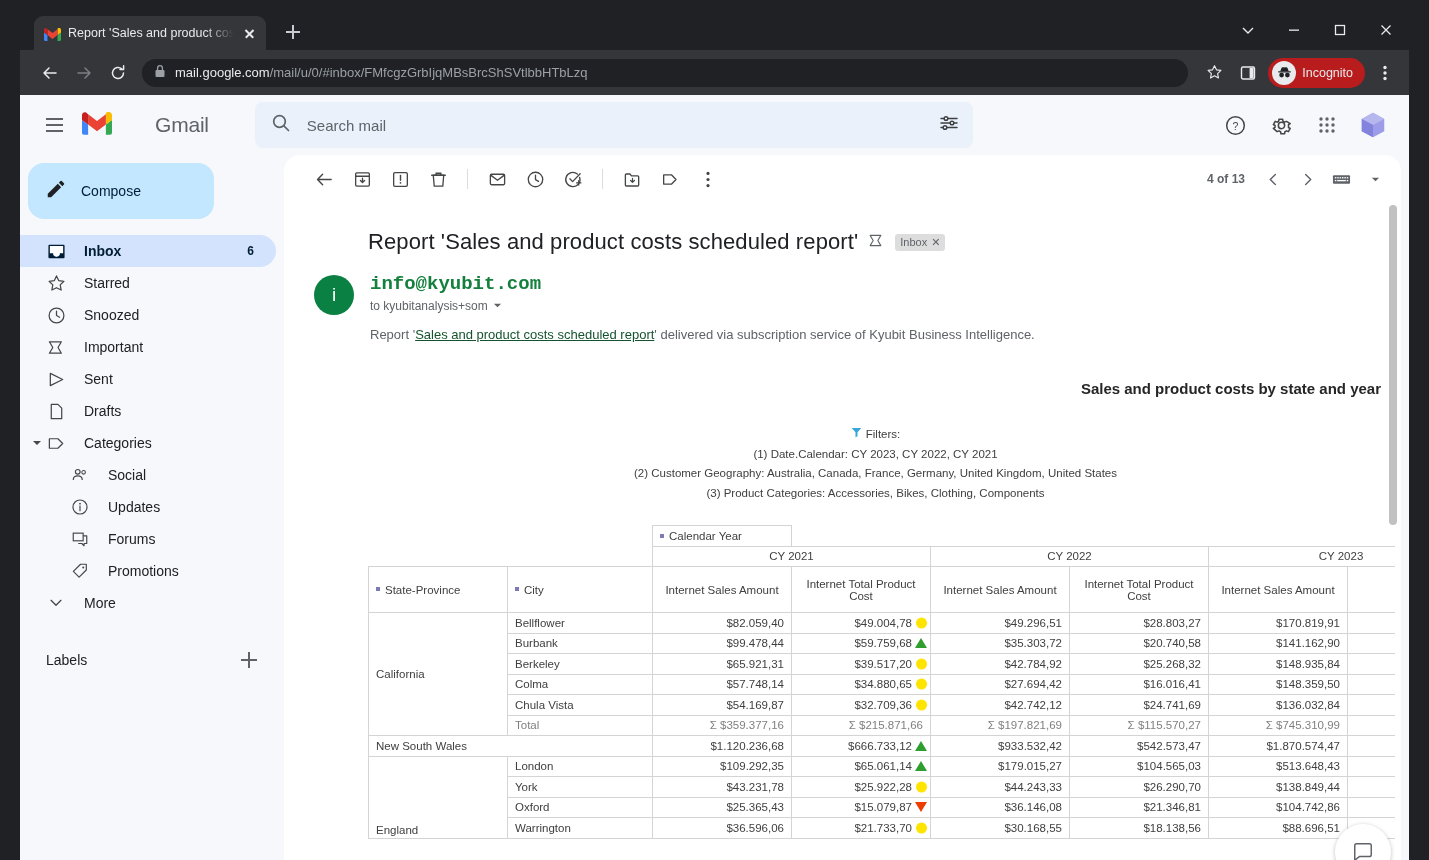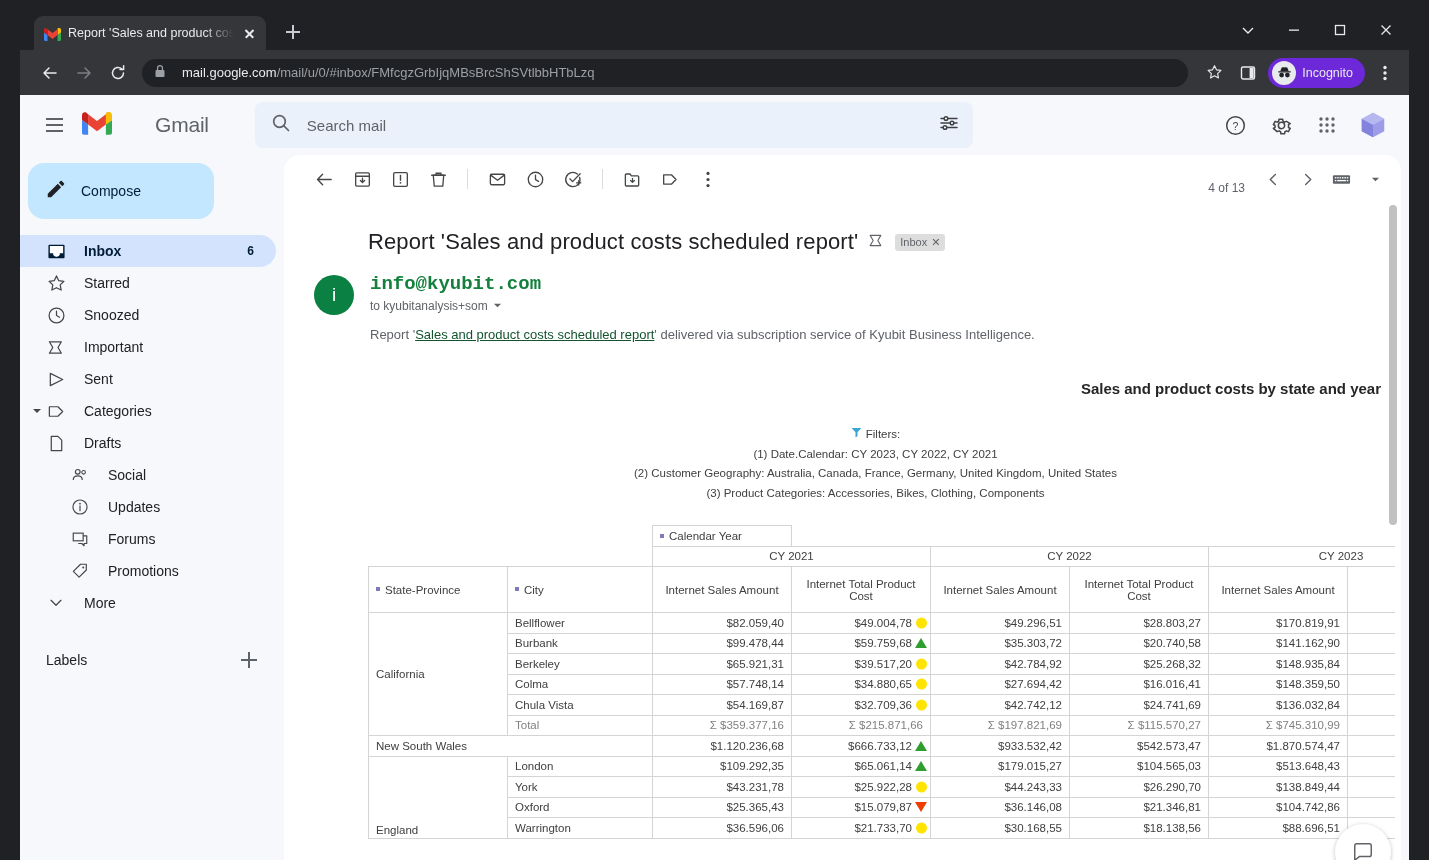--- a/index.html
+++ b/index.html
@@ -101,34 +101,34 @@
     cursor: pointer; flex: 0 0 auto;
   }
   #omnibox {
     flex: 1 1 auto;
     height: 28px;
     background: #202124;
     border-radius: 15px;
     display: flex; align-items: center;
     margin: 0 8px 0 6px;
     padding: 0 12px;
-    gap: 16px;
+    gap: 9px;
     min-width: 0;
   }
   #omnibox-url {
     font-size: 13px;
     color: #9aa0a6;
     white-space: nowrap;
     overflow: hidden;
   }
   #omnibox-url b { color: #e8eaed; font-weight: 400; }
   #addr-right { display: flex; align-items: center; gap: 2px; flex: 0 0 auto; }
   #incognito-chip {
     height: 30px;
-    background: #6d28d9;
+    background: #b91c1c;
     border-radius: 15px;
     display: flex; align-items: center;
     padding: 0 12px 0 4px;
     gap: 6px;
     margin: 0 2px;
     cursor: pointer;
   }
   #incognito-chip span {
     color: #e8eaed; font-size: 12.5px;
   }
@@ -256,21 +256,21 @@
     display: flex; align-items: center;
     padding: 0 10px 0 22px;
     gap: 2px;
   }
   .tb-btn {
     width: 36px; height: 36px; border-radius: 50%;
     display: flex; align-items: center; justify-content: center;
     cursor: pointer; flex: 0 0 auto;
   }
   .tb-sep { width: 1px; height: 20px; background: #dadce0; margin: 0 9px; flex: 0 0 auto; }
-  #tb-right { margin-left: auto; display: flex; align-items: flex-end; gap: 2px; }
+  #tb-right { margin-left: auto; display: flex; align-items: center; gap: 2px; font-weight: bold; }
   #page-count { font-size: 12px; color: #5f6368; margin-right: 10px; }
   .tb-arrow { width: 32px; height: 32px; display:flex; align-items:center; justify-content:center; cursor:pointer; }
 
   
   #subject-row {
     display: flex; align-items: center;
     gap: 10px;
     padding: 26px 0 0 84px;
   }
   #subject-text { font-size: 22px; color: #202124; letter-spacing: 0.1px; }
@@ -635,41 +635,41 @@
 
         <div class="nav-item">
           <span class="nav-ico">
             <svg width="19" height="19" viewBox="0 0 20 20">
                 <path d="M3.5 3.5l13 6.5-13 6.5z" stroke="#444746" stroke-width="1.3" fill="none" stroke-linejoin="round"></path>
               </svg>
           </span>
           <span class="nav-label">Sent</span>
         </div>
 
+        <div class="nav-item">
+          <span class="nav-ico">
+            <svg width="19" height="19" viewBox="0 0 20 20">
+                <path d="M4.5 2.5h7L15.5 6.5v11h-11z" stroke="#444746" stroke-width="1.3" fill="none" stroke-linejoin="round"></path>
+              </svg>
+          </span>
+          <span class="nav-label">Drafts</span>
+        </div>
+
         <div class="nav-item cat">
           <span class="cat-caret">
             <svg width="10" height="10" viewBox="0 0 10 10">
                 <path d="M1 3l4 4 4-4z" fill="#444746"></path>
               </svg>
           </span>
           <span class="nav-ico">
             <svg width="19" height="19" viewBox="0 0 20 20">
                 <path d="M2.5 5h9l5 5-5 5h-9z" stroke="#444746" stroke-width="1.3" fill="none" stroke-linejoin="round"></path>
               </svg>
           </span>
           <span class="nav-label" style="margin-left:18px">Categories</span>
-        </div>
-
-        <div class="nav-item">
-          <span class="nav-ico">
-            <svg width="19" height="19" viewBox="0 0 20 20">
-                <path d="M4.5 2.5h7L15.5 6.5v11h-11z" stroke="#444746" stroke-width="1.3" fill="none" stroke-linejoin="round"></path>
-              </svg>
-          </span>
-          <span class="nav-label">Drafts</span>
         </div>
 
         <div class="nav-item sub">
           <span class="nav-ico">
             <svg width="18" height="18" viewBox="0 0 20 20">
                 <circle cx="7.5" cy="6.5" r="2.6" stroke="#444746" stroke-width="1.3" fill="none"></circle>
                 <path d="M2.5 15.5c0-2.8 2.2-4.5 5-4.5s5 1.7 5 4.5" stroke="#444746" stroke-width="1.3" fill="none"></path>
                 <circle cx="14" cy="7" r="2" stroke="#444746" stroke-width="1.2" fill="none"></circle>
               </svg>
           </span>

